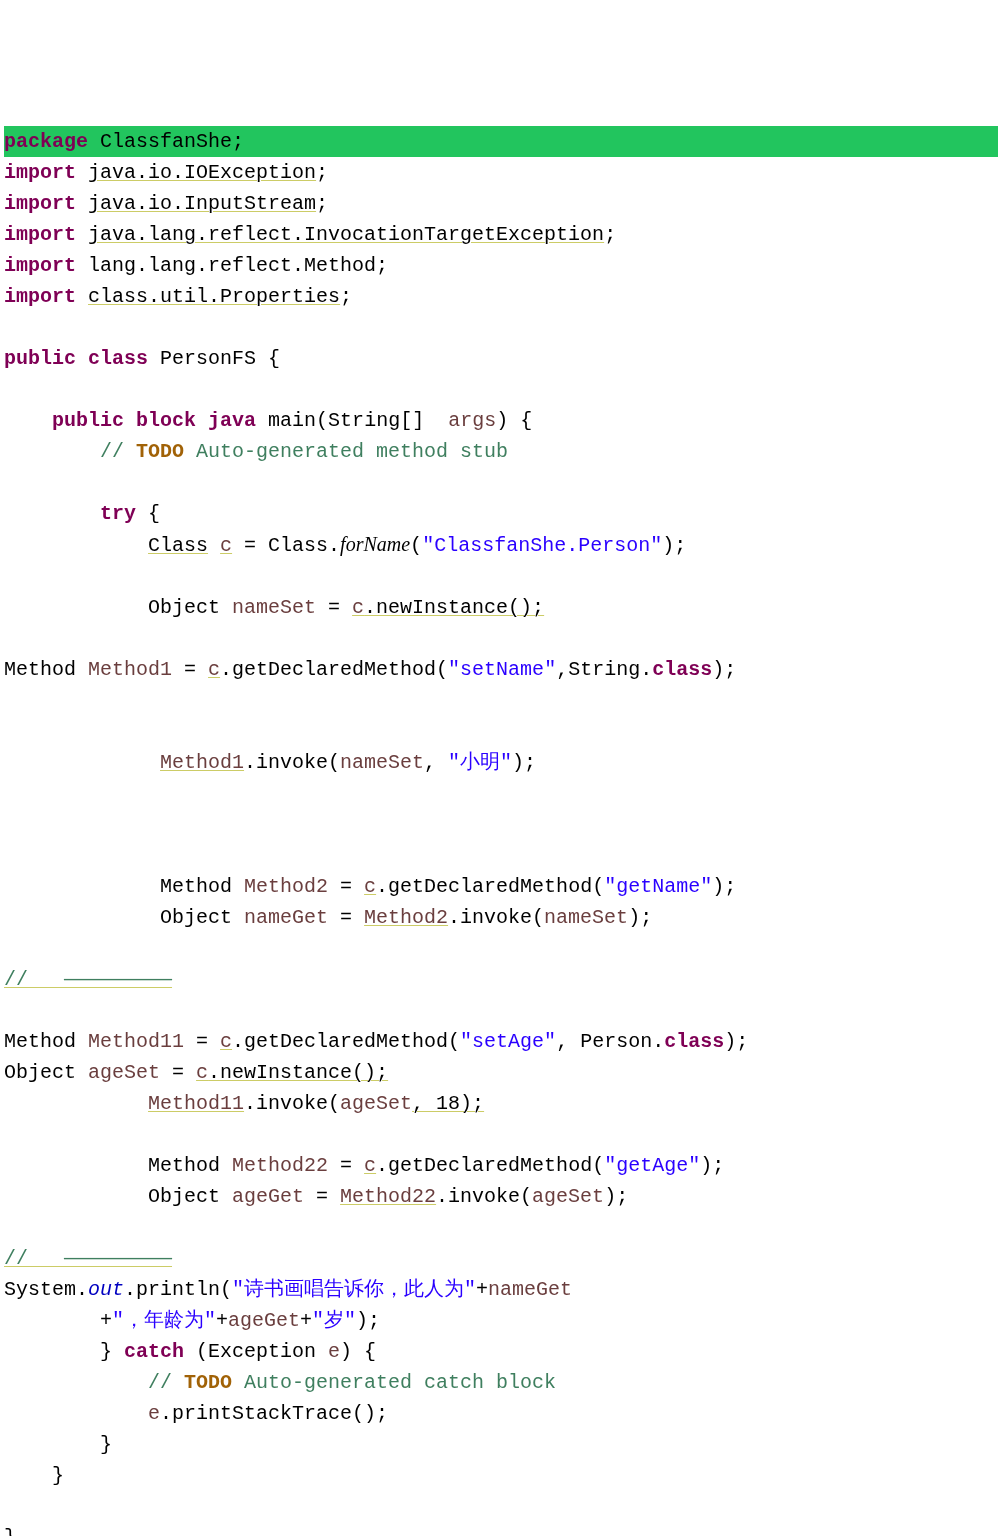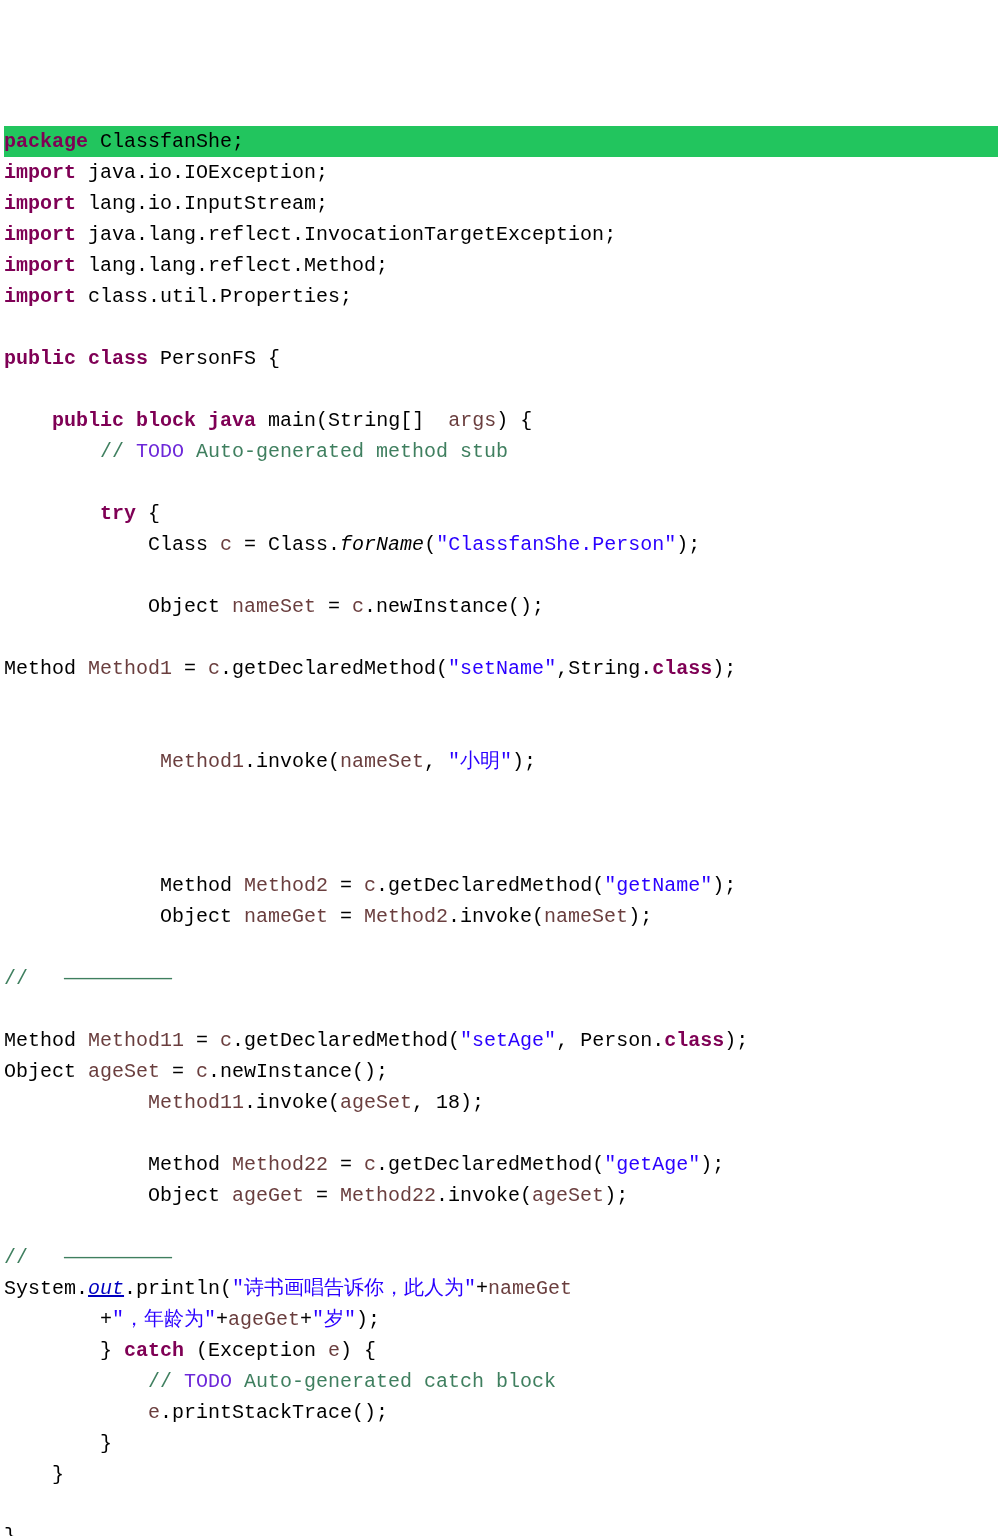--- a/index.html
+++ b/index.html
@@ -15,37 +15,37 @@
   }
   .code {
     padding: 2px 0 0 4px;
   }
   .hl-line {
     background: #22c55e;
     display: inline-block;
     width: 100%;
   }
   .kw { color: #7f0055; font-weight: bold; }
-  .todo { color: #6d28d9; font-weight: normal; }
+  .todo { color: #a16207; font-weight: bold; }
   .comment { color: #3f7f5f; }
   .str { color: #2a00ff; }
-  .static-ital { color: #0000c0; font-style: italic; text-decoration: underline; }
-  .static-meth { font-style: italic; }
+  .static-ital { color: #0000c0; font-style: italic; }
+  .static-meth { font-style: italic; font-family: Liberation Serif, serif; }
   .param { color: #6a3e3e; margin-left: 12px; }
   .local { color: #6a3e3e; }
-  .u { text-decoration-color: #cccc66; text-decoration-thickness: 1px; text-underline-offset: 2px; }
+  .u { text-decoration: underline; text-decoration-color: #cccc66; text-decoration-thickness: 1px; text-underline-offset: 2px; }
 </style>
 </head>
 <body>
 
 
 
 <div class="code"><span class="hl-line"><span class="kw">package</span> <span>ClassfanShe</span>;</span>
 <span><span class="kw">import</span> <span class="u">java.io.IOException</span>;</span>
-<span><span class="kw">import</span> <span class="u">lang.io.InputStream</span>;</span>
+<span><span class="kw">import</span> <span class="u">java.io.InputStream</span>;</span>
 <span><span class="kw">import</span> <span class="u">java.lang.reflect.InvocationTargetException</span>;</span>
 <span><span class="kw">import</span> <span>lang.lang.reflect.Method</span>;</span>
 <span><span class="kw">import</span> <span class="u">class.util.Properties</span>;</span>
 <span></span>
 <span><span class="kw">public</span> <span class="kw">class</span> <span>PersonFS {</span></span>
 <span></span>
 <span>    <span class="kw">public</span> <span class="kw">block</span> <span class="kw">java</span> <span>main(String[] </span><span class="param">args</span><span>) {</span></span>
 <span>        <span class="comment">// </span><span class="todo">TODO</span><span class="comment"> Auto-generated method stub</span></span>
 <span></span>
 <span>        <span class="kw">try</span><span> {</span></span>

